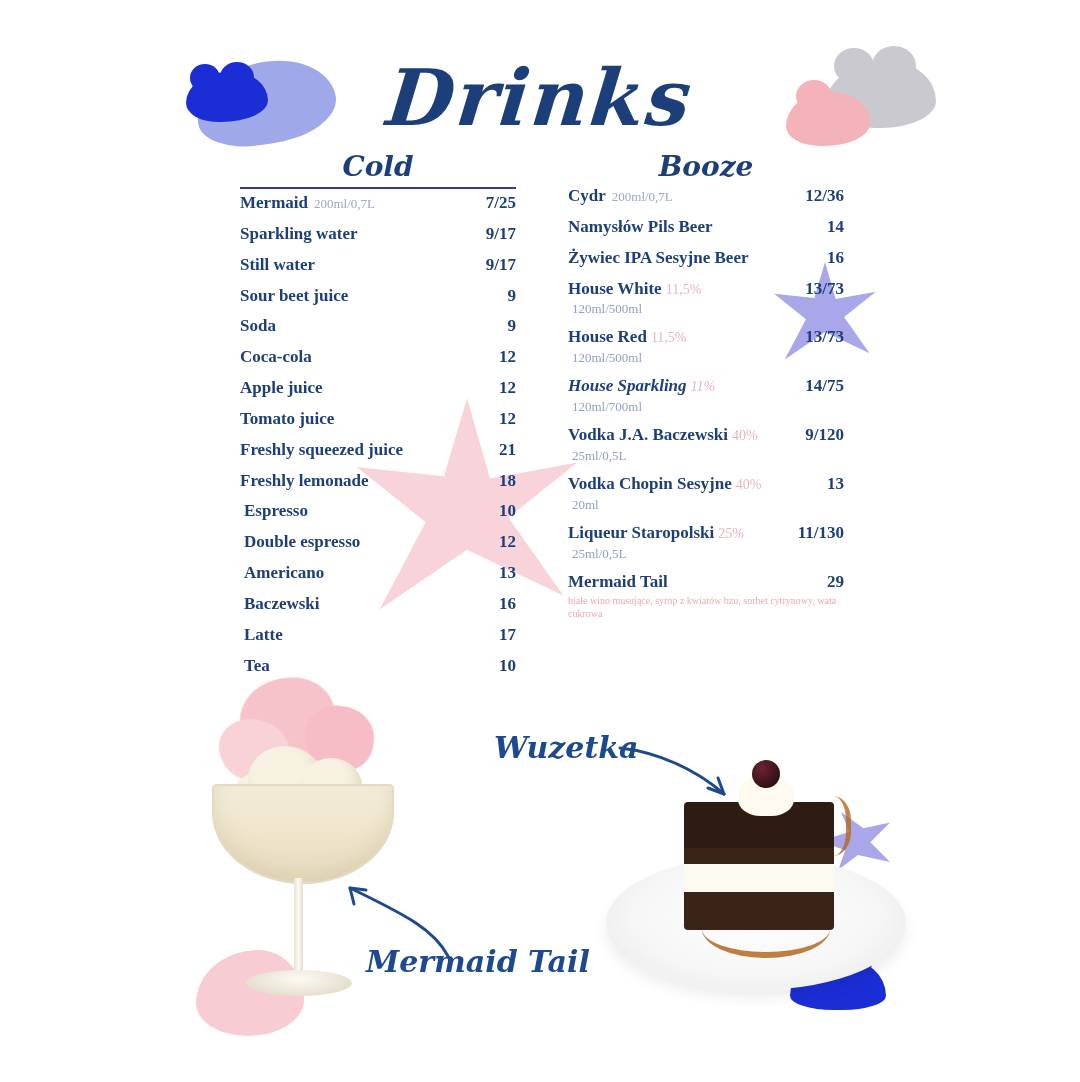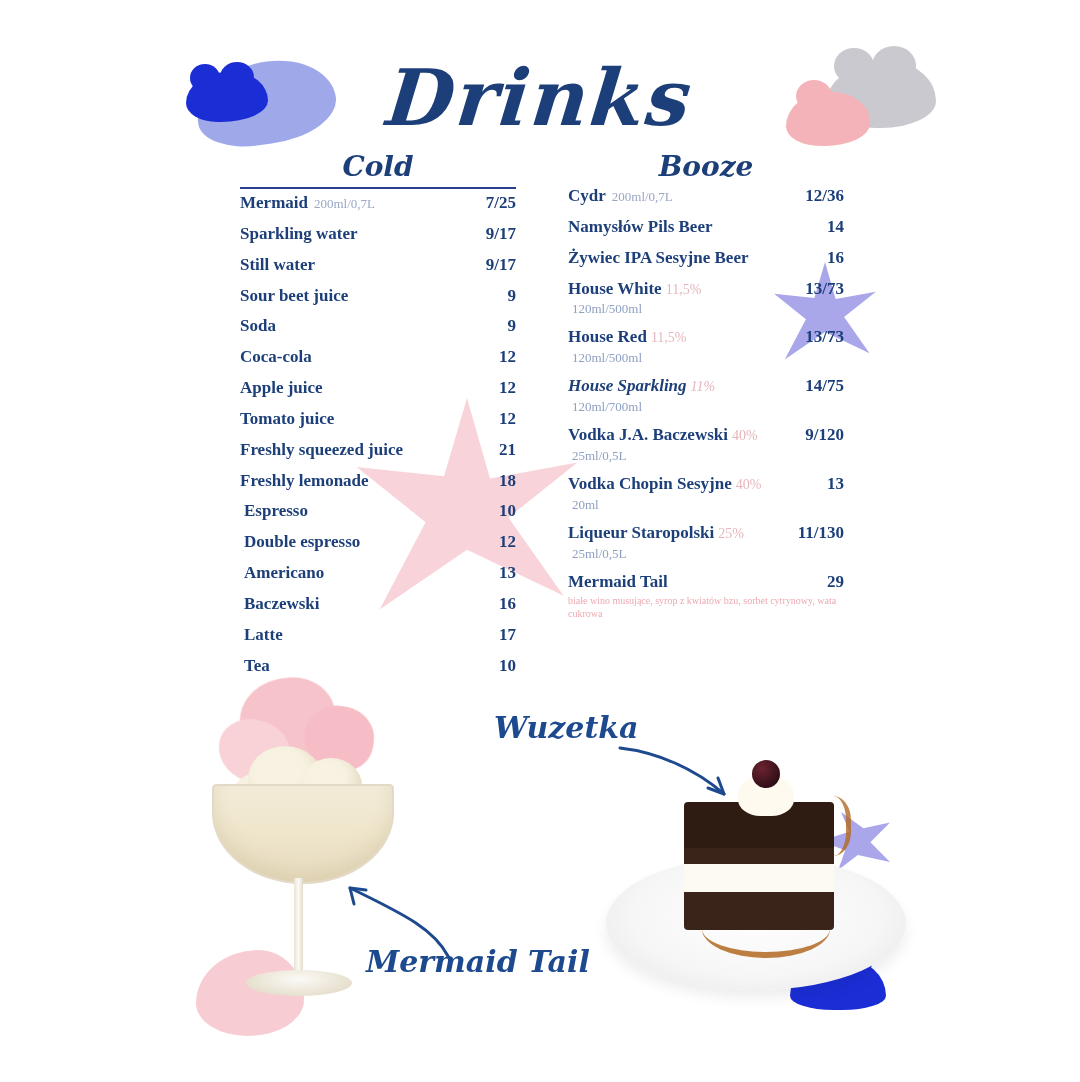--- a/index.html
+++ b/index.html
@@ -261,21 +261,21 @@
   }
 
   
   .script {
     position: absolute;
     font-family: "DejaVu Serif", serif;
     font-style: italic;
     font-weight: bold;
     color: #1d4a8f;
   }
-  .label-wuzetka { left: 494px; top: 710px; font-size: 30px; }
+  .label-wuzetka { left: 494px; top: 730px; font-size: 30px; }
   .label-mermaid { left: 366px; top: 944px; font-size: 30px; }
   .arrow { position: absolute; }
 </style>
 </head>
 <body>
 
 <div class="deco blob-lav-1"></div>
 <div class="deco blob-blue-1"></div>
 <div class="deco blob-lav-2"></div>
 <div class="deco blob-pink-1"></div>

